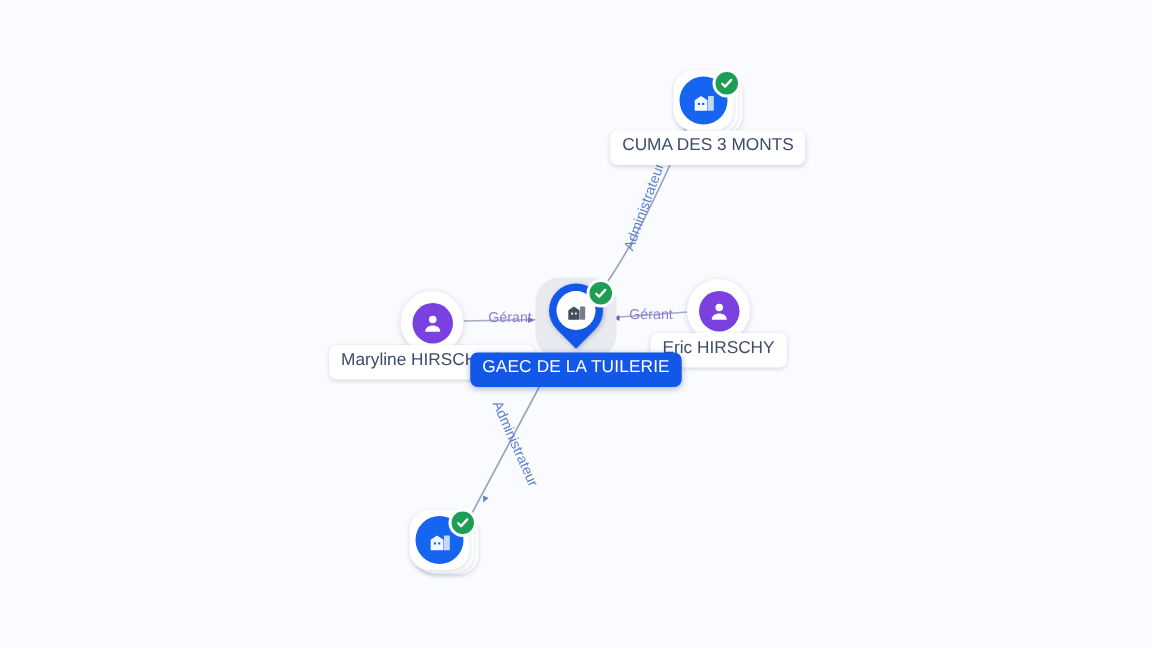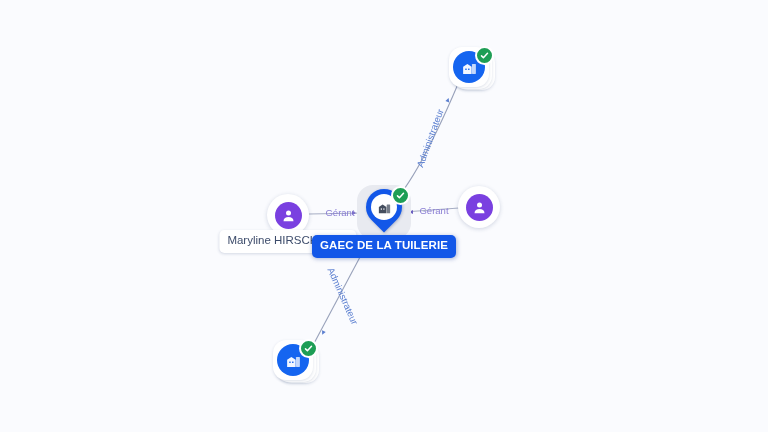--- a/index.html
+++ b/index.html
@@ -143,21 +143,21 @@
     color: #3d4c6b;
     font-size: 11.5px;
     line-height: 1;
     padding: 5px 8px 6px 8px;
     border-radius: 5px;
     box-shadow: 0 1px 3px rgba(40,60,110,0.18);
   }
   .node-label.primary {
     background: #1357e8;
     color: #ffffff;
-    font-weight: bold;
+    font-weight: normal;
     letter-spacing: 0.1px;
     box-shadow: 0 1px 4px rgba(20,50,140,0.35);
     z-index: 30;
   }
 
   
   .edge-text {
     position: absolute;
     color: #8b7fd4;
     font-size: 9.5px;
@@ -214,20 +214,21 @@
           <rect x="10" y="13.5" width="2" height="2" fill="#1565f0"></rect>
         </svg>
       </div>
       <div class="check-badge" style="left:26px; top:-1px;">
         <svg width="9" height="9" viewBox="0 0 24 24" fill="none" stroke="#ffffff" stroke-width="4" stroke-linecap="round" stroke-linejoin="round">
           <path d="M4 13l5 5L20 6"></path>
         </svg>
       </div>
     </div>
   </div>
+  <div class="node-label" style="left:472px; top:87px;">CUMA DES 3 MONTS</div>
 
   <div class="node" style="left:288px; top:215px;">
     <div class="person-wrap">
       <div class="person-circle">
         <svg width="15" height="15" viewBox="0 0 24 24" fill="#ffffff">
           <circle cx="12" cy="8" r="4"></circle>
           <path d="M4 21c0-4.2 3.6-6.5 8-6.5s8 2.3 8 6.5H4z"></path>
         </svg>
       </div>
     </div>
@@ -237,20 +238,21 @@
   <div class="node" style="left:479px; top:207px;">
     <div class="person-wrap">
       <div class="person-circle">
         <svg width="15" height="15" viewBox="0 0 24 24" fill="#ffffff">
           <circle cx="12" cy="8" r="4"></circle>
           <path d="M4 21c0-4.2 3.6-6.5 8-6.5s8 2.3 8 6.5H4z"></path>
         </svg>
       </div>
     </div>
   </div>
+  <div class="node-label" style="left:479px; top:222px;">Eric HIRSCHY</div>
 
   <div class="node" style="left:296px; top:363px;">
     <div class="stack-wrap">
       <div class="stack-card c3"></div>
       <div class="stack-card c2"></div>
       <div class="stack-card c1"></div>
       <div class="co-circle">
         <svg width="17" height="17" viewBox="0 0 24 24" fill="#ffffff">
           <path d="M3 21V11l6-4 6 4v10H3z" opacity="0.95"></path>
           <rect x="15.5" y="7" width="5.5" height="14" rx="0.8" opacity="0.75"></rect>

